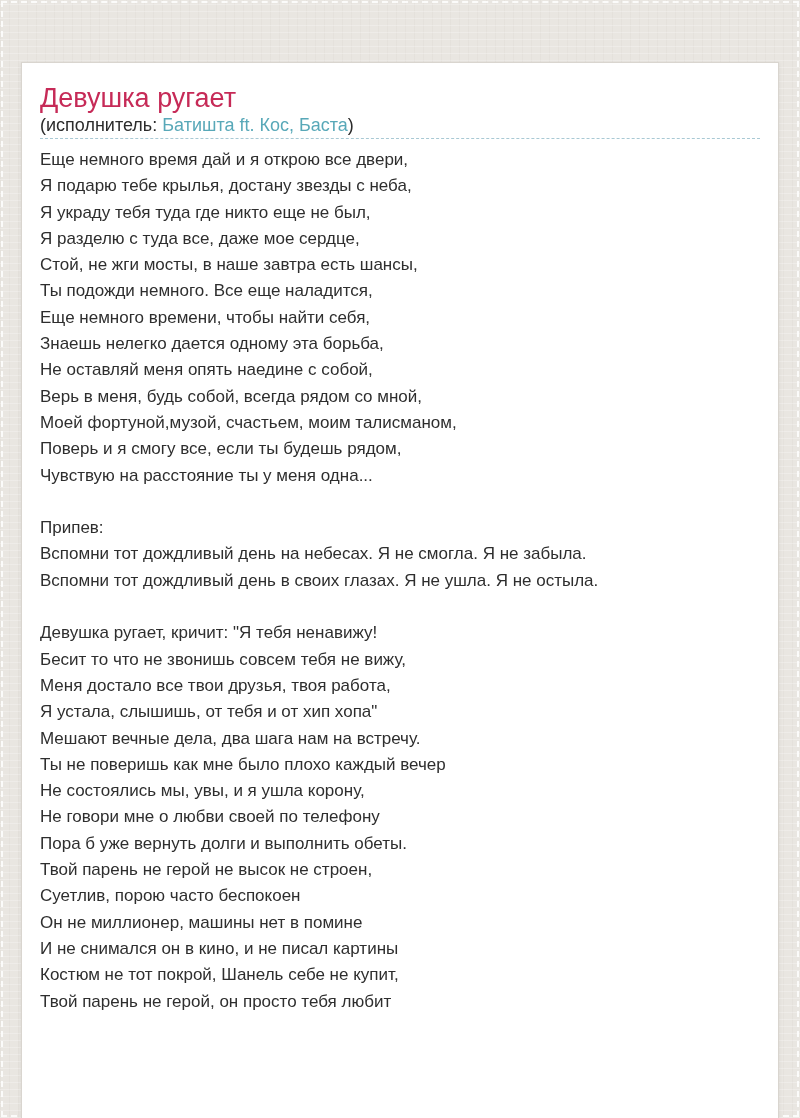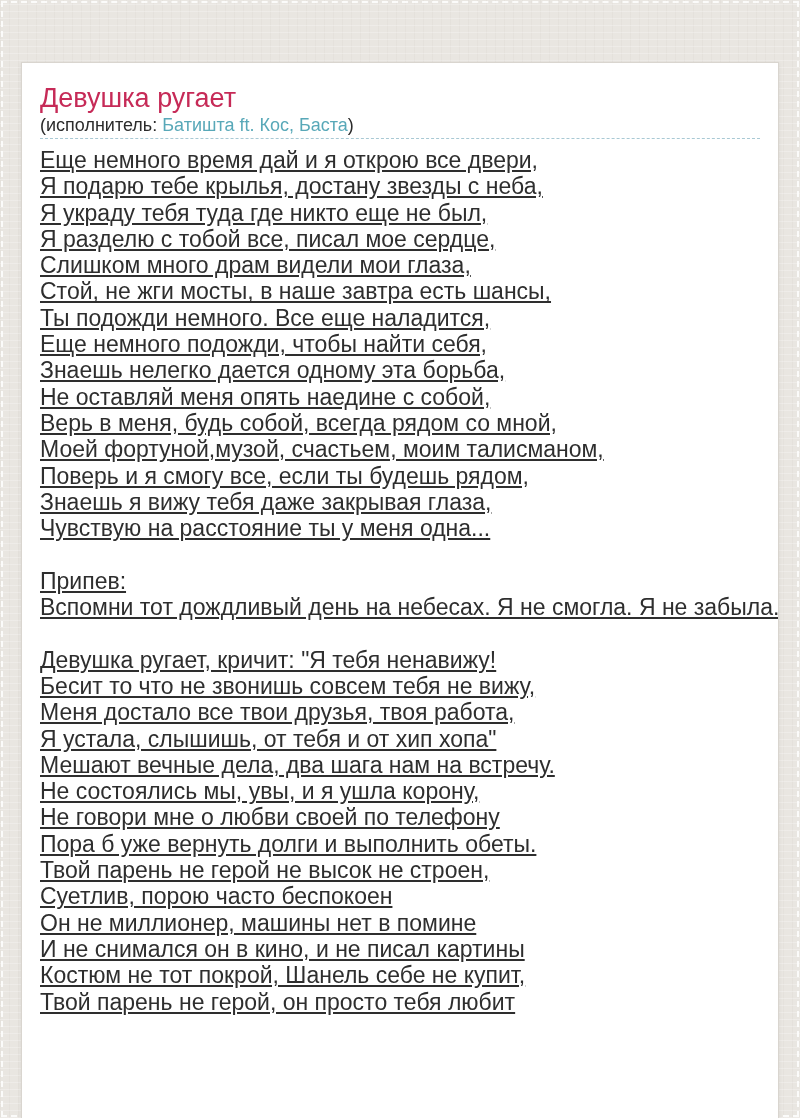--- a/index.html
+++ b/index.html
@@ -62,64 +62,63 @@
     cursor: pointer;
     text-align: center;
   }
   .separator {
     border-top: 1px dashed var(--separator-color);
     height: 0;
     margin: 0;
   }
   .lyrics {
     margin-top: 8px;
-    font-size: 23px;
+    font-size: 17px;
     color: var(--text-color);
-    text-decoration: underline;
   }
   .lyric-line {
     min-height: 26.3px;
     line-height: 26.3px;
     white-space: nowrap;
   }
 </style>
 </head>
 <body>
 
 <div class="dashed-frame"></div>
 
 <div class="card">
   <h1 class="title">Девушка ругает</h1>
   <div class="performer"><span>(исполнитель: </span><a class="artist-link">Батишта ft. Кос, Баста</a><span>)</span></div>
   <div class="separator"></div>
   <div class="lyrics">
       <div class="lyric-line">Еще немного время дай и я открою все двери,</div>
       <div class="lyric-line">Я подарю тебе крылья, достану звезды с неба,</div>
       <div class="lyric-line">Я украду тебя туда где никто еще не был,</div>
-      <div class="lyric-line">Я разделю с тобой все, писал мое сердце,</div>
-      <div class="lyric-line">Слишком много драм видели мои глаза,</div>
+      <div class="lyric-line">Я разделю с туда все, даже мое сердце,</div>
       <div class="lyric-line">Стой, не жги мосты, в наше завтра есть шансы,</div>
       <div class="lyric-line">Ты подожди немного. Все еще наладится,</div>
-      <div class="lyric-line">Еще немного подожди, чтобы найти себя,</div>
+      <div class="lyric-line">Еще немного времени, чтобы найти себя,</div>
       <div class="lyric-line">Знаешь нелегко дается одному эта борьба,</div>
       <div class="lyric-line">Не оставляй меня опять наедине с собой,</div>
       <div class="lyric-line">Верь в меня, будь собой, всегда рядом со мной,</div>
       <div class="lyric-line">Моей фортуной,музой, счастьем, моим талисманом,</div>
       <div class="lyric-line">Поверь и я смогу все, если ты будешь рядом,</div>
-      <div class="lyric-line">Знаешь я вижу тебя даже закрывая глаза,</div>
       <div class="lyric-line">Чувствую на расстояние ты у меня одна...</div>
       <div class="lyric-line"></div>
       <div class="lyric-line">Припев:</div>
       <div class="lyric-line">Вспомни тот дождливый день на небесах. Я не смогла. Я не забыла.</div>
+      <div class="lyric-line">Вспомни тот дождливый день в своих глазах. Я не ушла. Я не остыла.</div>
       <div class="lyric-line"></div>
       <div class="lyric-line">Девушка ругает, кричит: "Я тебя ненавижу!</div>
       <div class="lyric-line">Бесит то что не звонишь совсем тебя не вижу,</div>
       <div class="lyric-line">Меня достало все твои друзья, твоя работа,</div>
       <div class="lyric-line">Я устала, слышишь, от тебя и от хип хопа"</div>
       <div class="lyric-line">Мешают вечные дела, два шага нам на встречу.</div>
+      <div class="lyric-line">Ты не поверишь как мне было плохо каждый вечер</div>
       <div class="lyric-line">Не состоялись мы, увы, и я ушла корону,</div>
       <div class="lyric-line">Не говори мне о любви своей по телефону</div>
       <div class="lyric-line">Пора б уже вернуть долги и выполнить обеты.</div>
       <div class="lyric-line">Твой парень не герой не высок не строен,</div>
       <div class="lyric-line">Суетлив, порою часто беспокоен</div>
       <div class="lyric-line">Он не миллионер, машины нет в помине</div>
       <div class="lyric-line">И не снимался он в кино, и не писал картины</div>
       <div class="lyric-line">Костюм не тот покрой, Шанель себе не купит,</div>
       <div class="lyric-line">Твой парень не герой, он просто тебя любит</div>
     </div>

